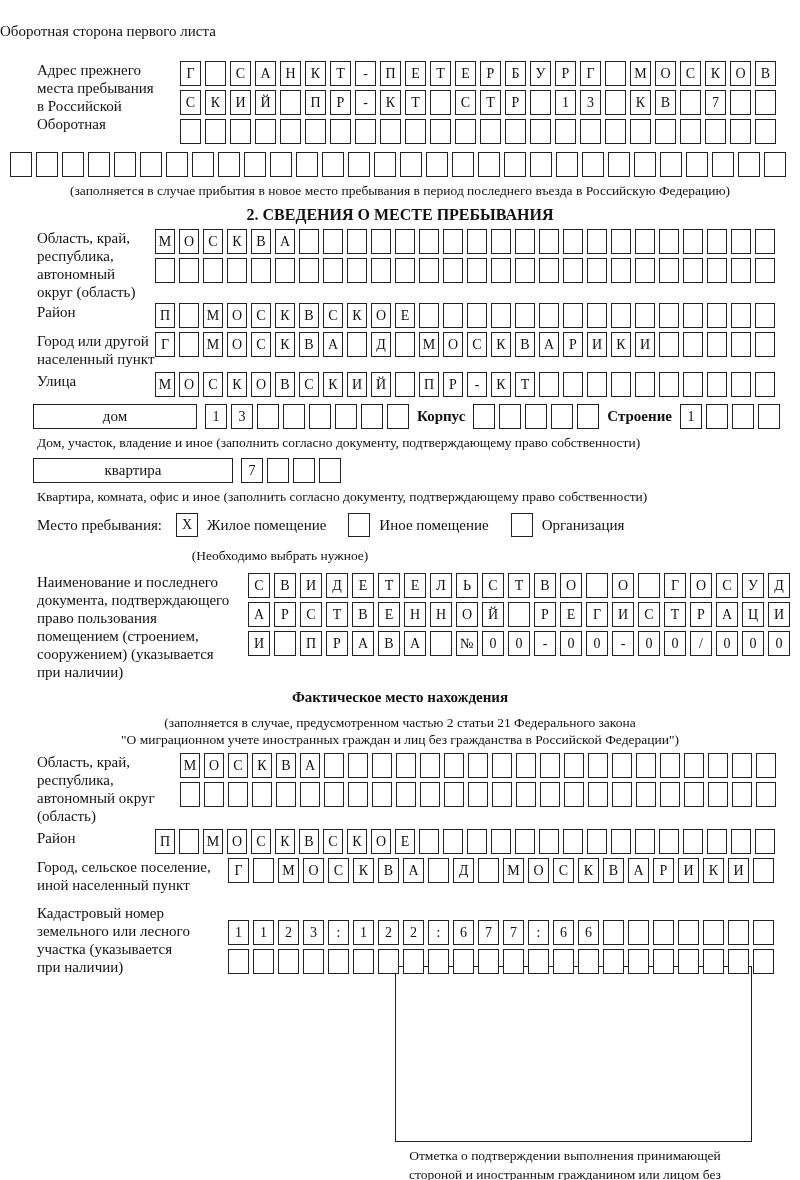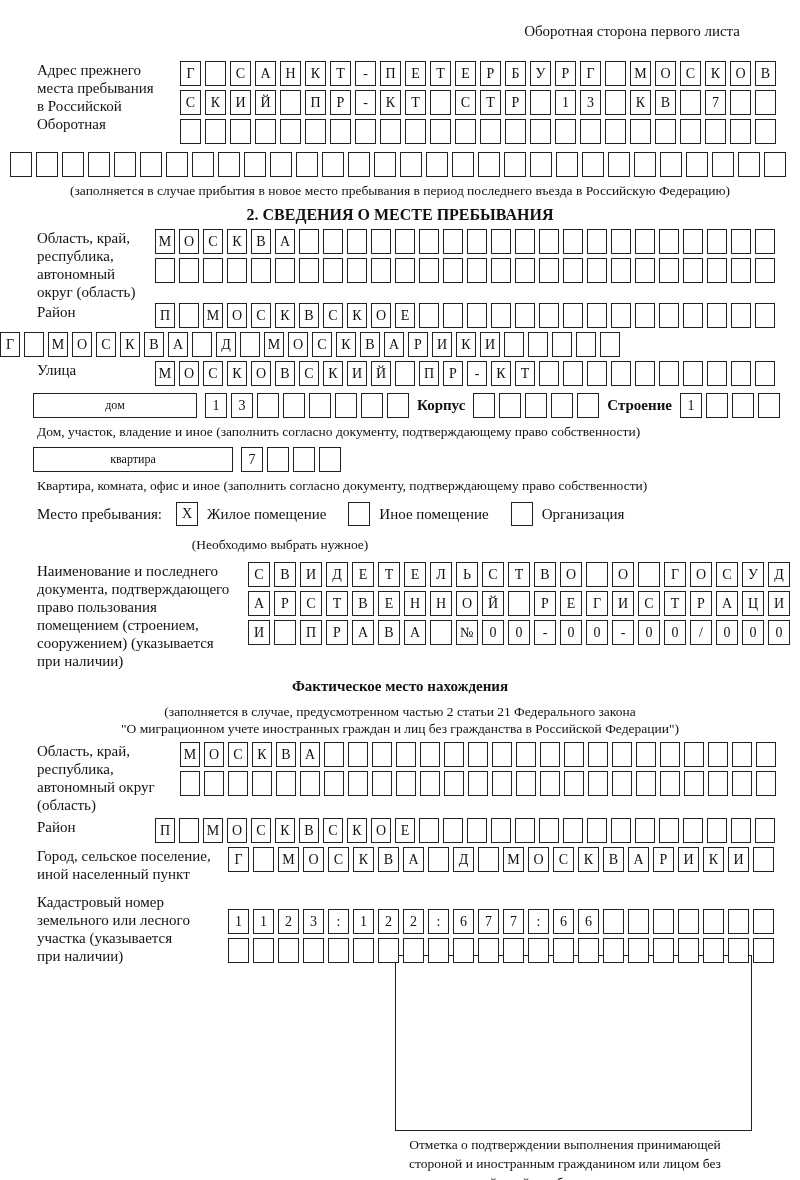--- a/index.html
+++ b/index.html
@@ -3,21 +3,21 @@
 <meta charset="utf-8">
 <style>
   html,body{margin:0;padding:0;background:#fff;}
   body{
     width:800px;height:1180px;
     font-family:"Liberation Serif","DejaVu Serif",serif;
     color:#111;
   }
   .form{position:relative;width:800px;height:1180px;overflow:hidden;}
 
-  .hdr{margin:23px 60px 0 0;text-align:right;font-size:15px;padding-left:20px;}
+  .hdr{margin:23px 60px 0 0;text-align:left;font-size:15px;}
 
   .field{display:flex;align-items:flex-start;}
   .label{font-size:15px;line-height:18px;box-sizing:border-box;padding-left:37px;}
   .label div{white-space:nowrap;}
   .lblw-180{flex:0 0 180px;}
   .lblw-155{flex:0 0 155px;}
   .lblw-248{flex:0 0 248px;}
   .lblw-228{flex:0 0 228px;}
 
   .rows > .cells{margin-bottom:4px;}
@@ -33,21 +33,21 @@
 
   .note{font-size:13.5px;line-height:17px;}
   .center{text-align:center;}
   .sec-title{font-weight:bold;font-size:16px;text-align:center;margin-top:7px;}
   .sub-title{font-weight:bold;font-size:15px;text-align:center;margin-top:8px;}
 
   .inline-row{display:flex;align-items:center;}
   .wbox{
     border:1.5px solid #222;height:25px;box-sizing:border-box;
     display:flex;align-items:center;justify-content:center;
-    font-size:12px;background:#fff;
+    font-size:15px;background:#fff;
   }
   .wbox.dom{width:164px;}
   .wbox.kv{width:200px;}
   .inline-label{font-size:15px;line-height:25px;margin:0 8px;white-space:nowrap;font-weight:bold;}
 
   .stay-row{display:flex;align-items:center;padding-left:37px;margin-top:8px;}
   .stay-label{font-size:15px;margin-right:14px;}
   .chk{
     width:22px;height:24px;border:1.5px solid #222;box-sizing:border-box;
     display:flex;align-items:center;justify-content:center;
@@ -294,20 +294,24 @@
         <span class="cell"></span>
         <span class="cell"></span>
         <span class="cell"></span>
         <span class="cell"></span>
         <span class="cell"></span>
         <span class="cell"></span>
       </div>
   </div>
 
   <div class="field mt4">
+    <div class="label lblw-155">
+      <div>Город или другой</div>
+      <div>населенный пункт</div>
+    </div>
     <div class="cells sm">
         <span class="cell">Г</span>
         <span class="cell"></span>
         <span class="cell">М</span>
         <span class="cell">О</span>
         <span class="cell">С</span>
         <span class="cell">К</span>
         <span class="cell">В</span>
         <span class="cell">А</span>
         <span class="cell"></span>

